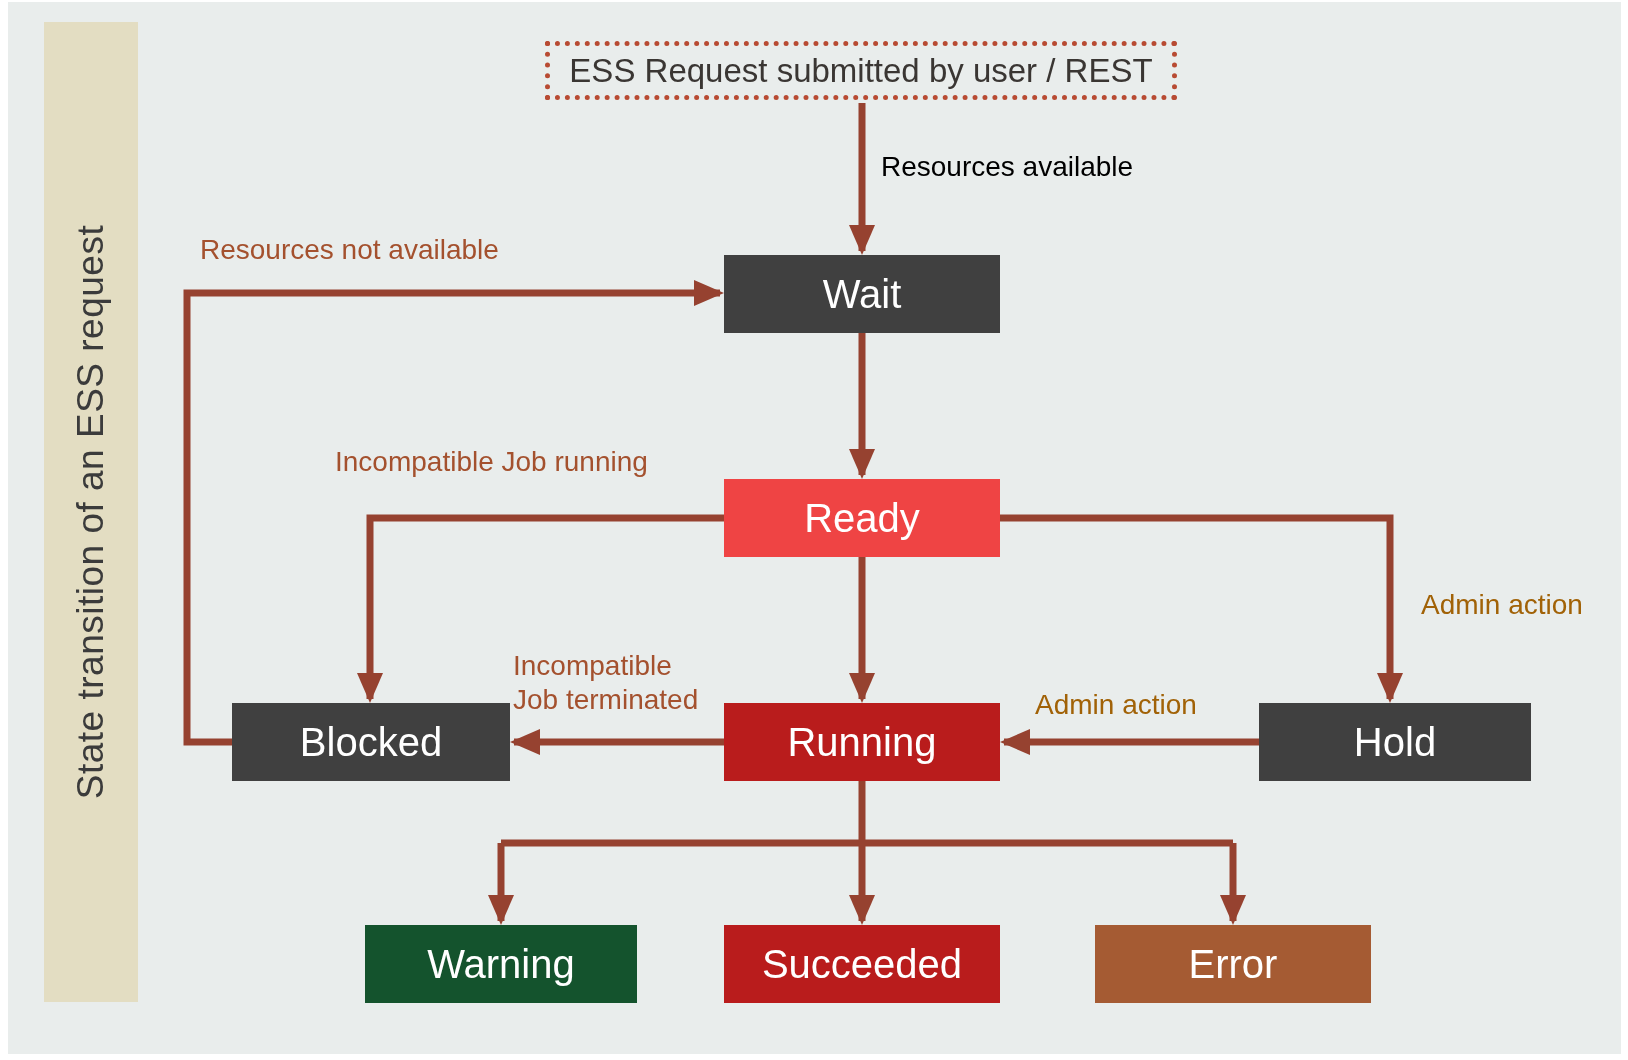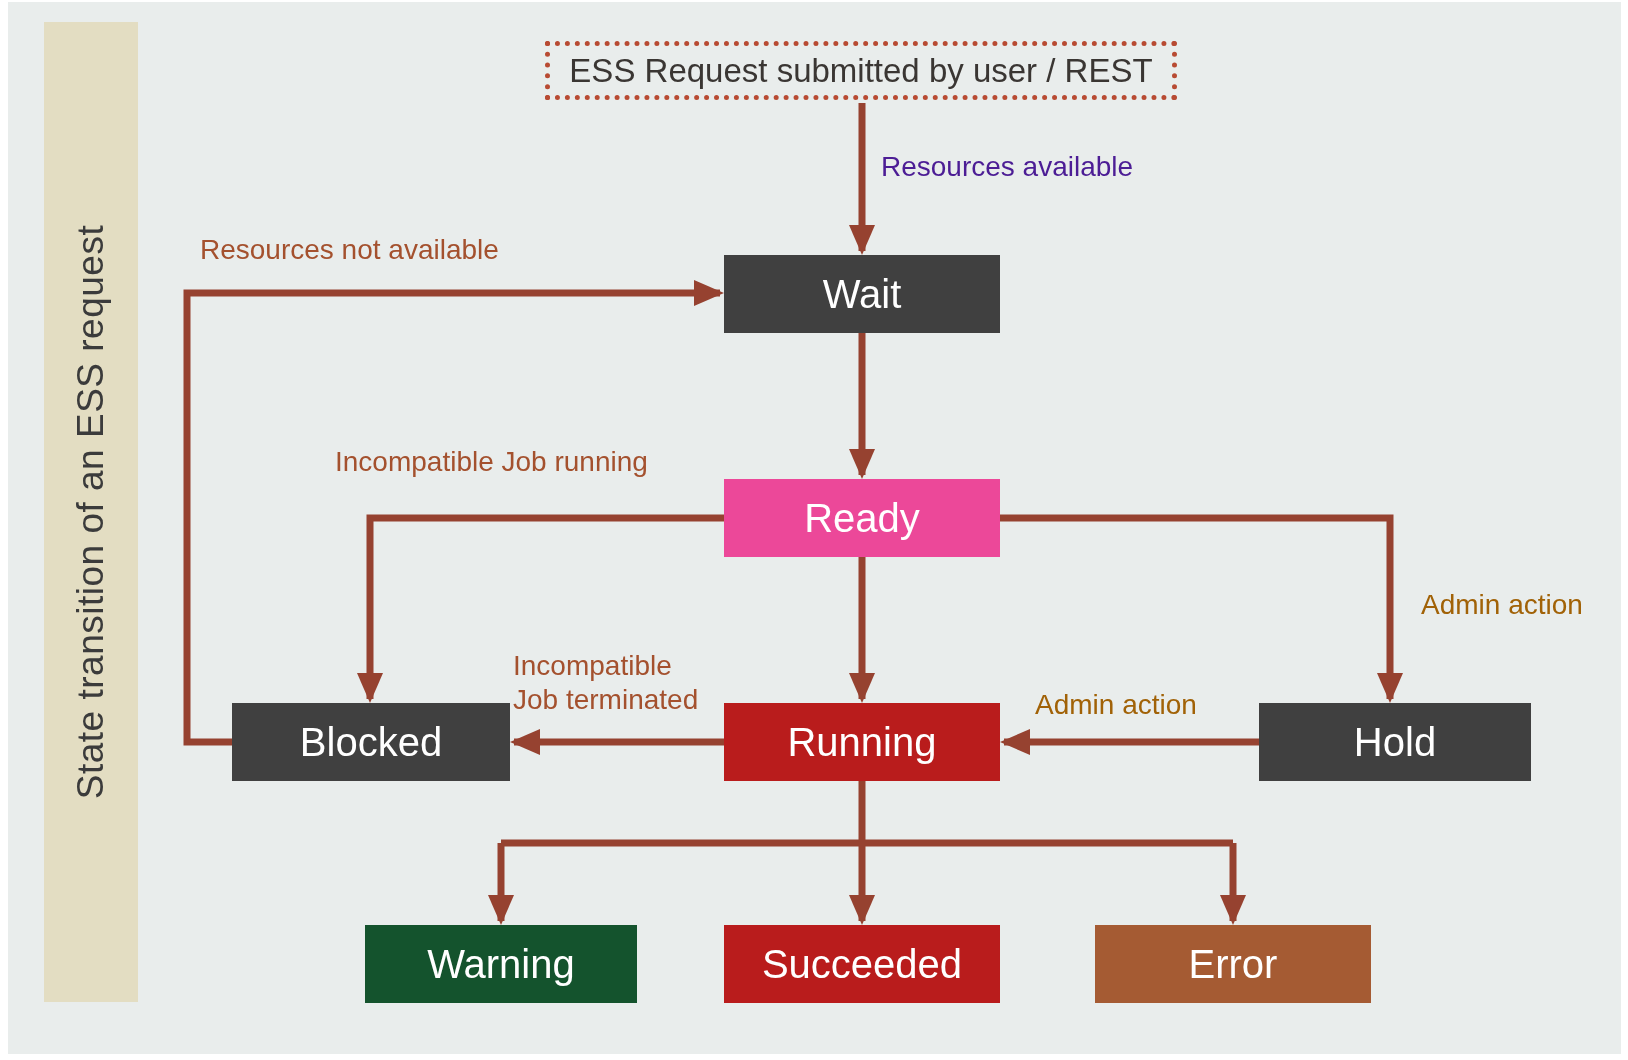--- a/index.html
+++ b/index.html
@@ -27,35 +27,35 @@
     border:5px dotted #b84b33;box-sizing:border-box;
     display:flex;align-items:center;justify-content:center;
   }
   .start-node span{font-size:33px;color:#3a3633;}
   
   .state{
     height:78px;display:flex;align-items:center;justify-content:center;
   }
   .state span{font-size:40px;color:#ffffff;}
   .fill-gray{background:#404040;}
-  .fill-teal{background:#ec4899;}
+  .fill-teal{background:#ef4444;}
   .fill-green{background:#b91c1c;}
   .fill-yellow{background:#14532d;}
   .fill-rust{background:#a55b33;}
   .box-wait{left:724px;top:255px;width:276px;}
   .box-ready{left:724px;top:479px;width:276px;}
   .box-running{left:724px;top:703px;width:276px;}
   .box-succeeded{left:724px;top:925px;width:276px;}
   .box-blocked{left:232px;top:703px;width:278px;}
   .box-hold{left:1259px;top:703px;width:272px;}
   .box-warning{left:365px;top:925px;width:272px;}
   .box-error{left:1095px;top:925px;width:276px;}
   
   .edge-label{font-size:28px;white-space:nowrap;line-height:34px;}
-  .lbl-green{color:#4c1d95;}
+  .lbl-green{color:#000000;}
   .lbl-brown{color:#a4512e;}
   .lbl-teal{color:#a16207;}
   .lbl-resources-available{left:881px;top:150px;}
   .lbl-resources-not-available{left:200px;top:233px;}
   .lbl-incompatible-running{left:302px;top:445px;margin-left:33px;}
   .lbl-incompatible-terminated{left:513px;top:649px;}
   .lbl-admin-hold{left:1421px;top:588px;}
   .lbl-admin-running{left:1035px;top:688px;}
   svg{position:absolute;left:0;top:0;}
 </style>

